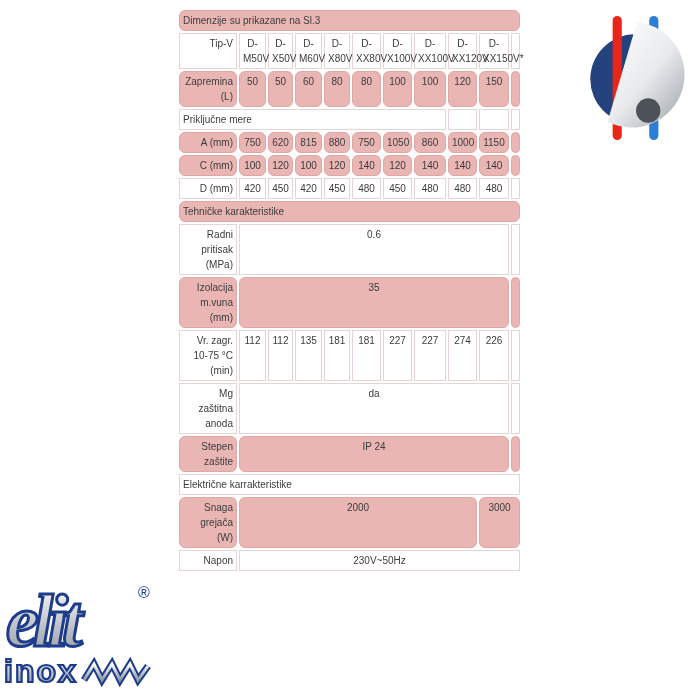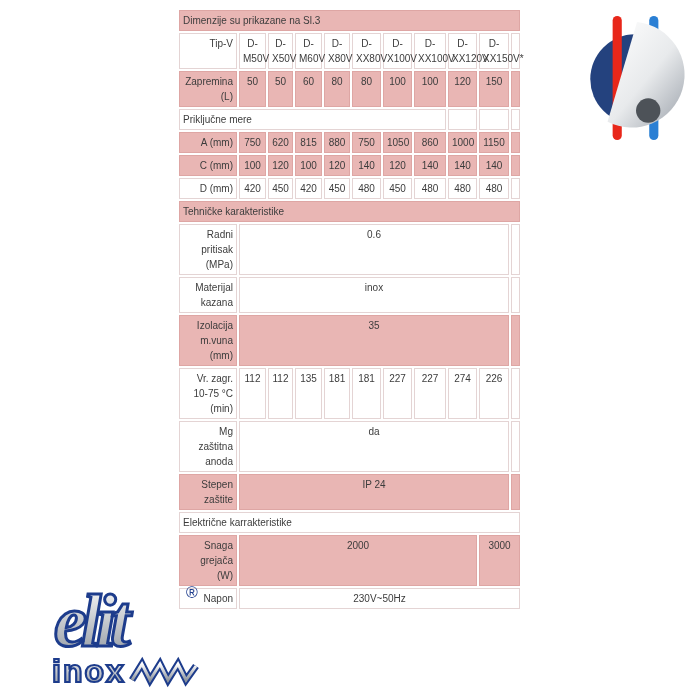--- a/index.html
+++ b/index.html
@@ -9,30 +9,30 @@
   }
   
   table.spec{
     position:absolute;left:177px;top:8px;width:345px;
     border-collapse:separate;border-spacing:2px;table-layout:fixed;
   }
   table.spec td{
     vertical-align:top;padding:2px 3px;line-height:15px;font-size:10px;
     background:#ffffff;border:1px solid #e4d4d4;
   }
-  tr.pink td{background:#e9b6b4;border-color:#deA6a4;}
+  tr.pink td{background:#e9b6b4;border-color:#deA6a4;border-radius:6px;}
   td.val{text-align:center;padding:2px 1px;}
   td.tip{font-size:9px;line-height:13px;padding:3px 0;}
   td.lbl{text-align:right;}
   td.sec{text-align:left;}
   td.sliv{padding:0;}
   
   .boiler-logo{position:absolute;left:584px;top:16px;width:102px;height:124px;}
   
-  .elit-logo{position:absolute;left:2px;top:578px;width:160px;height:120px;margin-left:48px;}
+  .elit-logo{position:absolute;left:2px;top:578px;width:160px;height:120px;}
 </style>
 </head>
 <body>
 
 <table class="spec">
   <colgroup>
     <col style="width:58px">
       <col style="width:27px">
       <col style="width:25px">
       <col style="width:27px">
@@ -118,25 +118,20 @@
         <td class="val">480</td>
         <td class="val">480</td>
         <td class="sliv"></td>
       </tr>
       <tr class="pink">
         <td colspan="11" class="sec">Tehničke karakteristike</td>
       </tr>
       <tr class="white">
         <td class="lbl">Radni pritisak (MPa)</td>
         <td colspan="9" class="val">0.6</td>
-        <td class="sliv"></td>
-      </tr>
-      <tr class="white">
-        <td class="lbl">Materijal kazana</td>
-        <td colspan="9" class="val">inox</td>
         <td class="sliv"></td>
       </tr>
       <tr class="pink">
         <td class="lbl">Izolacija m.vuna (mm)</td>
         <td colspan="9" class="val">35</td>
         <td class="sliv"></td>
       </tr>
       <tr class="white">
         <td class="lbl">Vr. zagr. 10-75 °C (min)</td>
         <td class="val">112</td>

